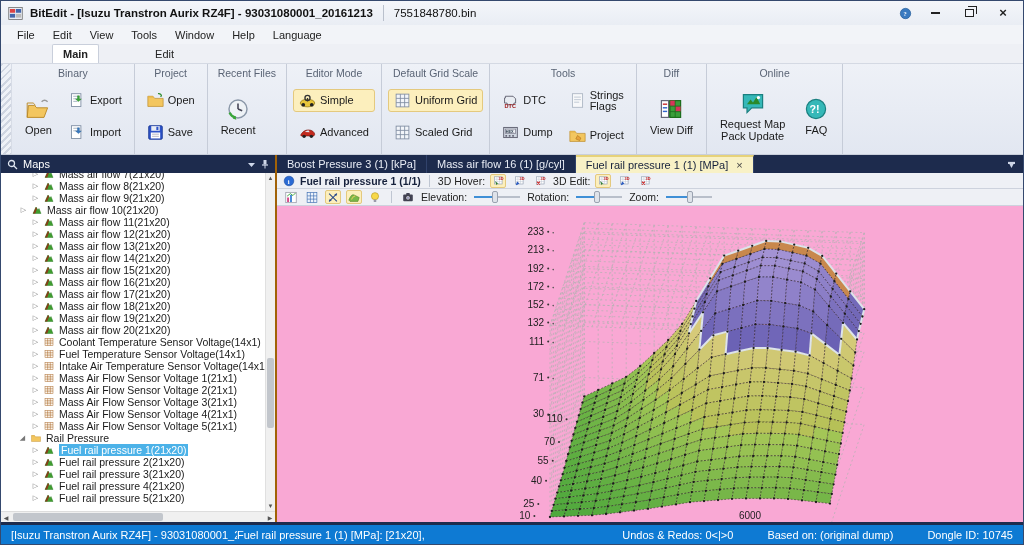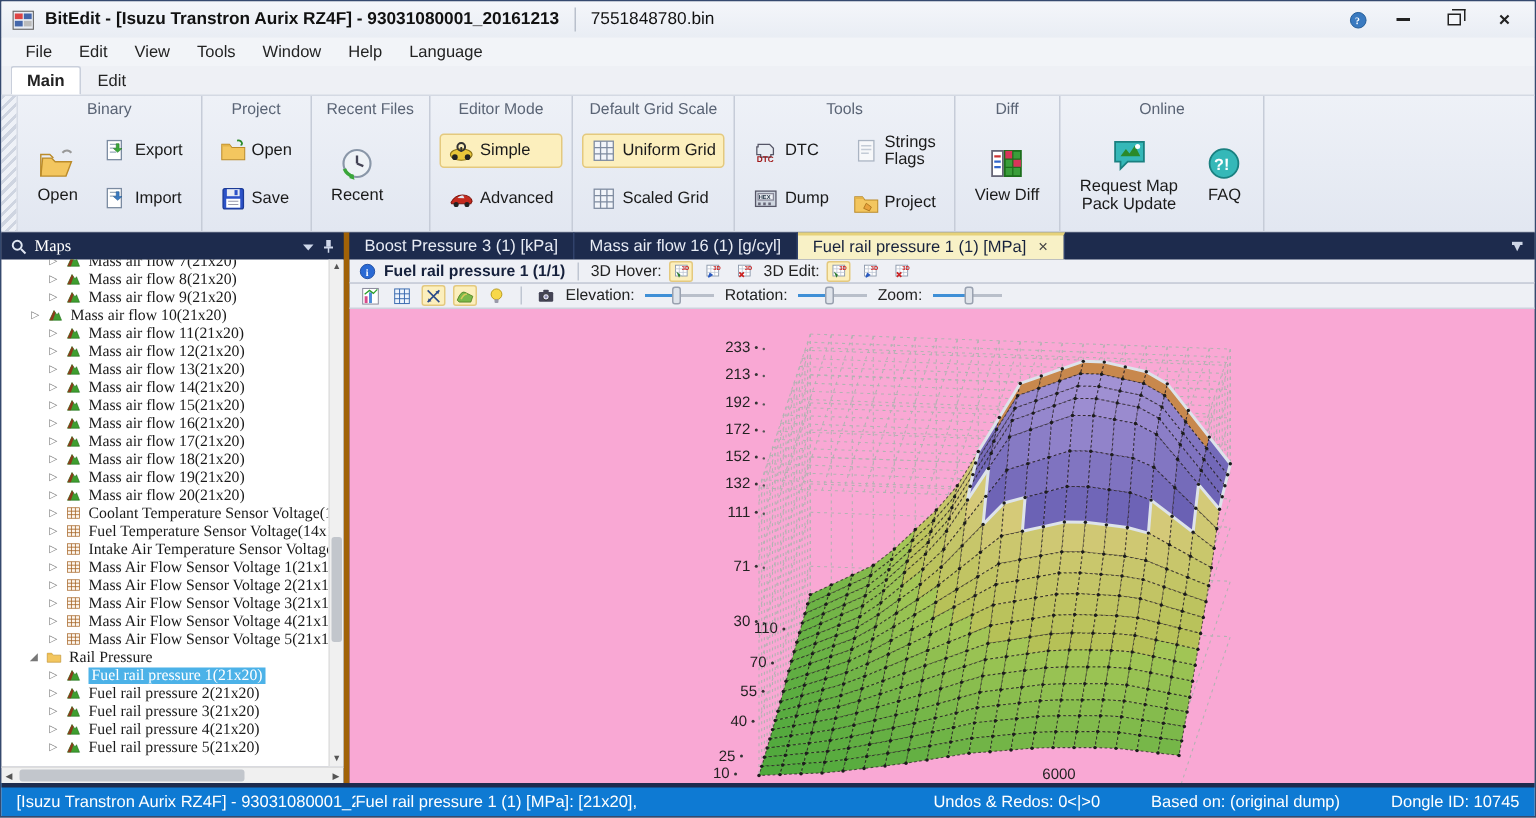--- a/index.html
+++ b/index.html
@@ -20,40 +20,40 @@
   #restore-glyph { width:9px; height:8px; border:1.4px solid #222; position:relative; background:#f4f6fa; }
   #restore-glyph:before { content:""; position:absolute; left:2px; top:-4px; width:8px; height:7px; border:1.4px solid #222; border-bottom:none; border-left:none; }
   #close-glyph { font-size:13px; font-weight:bold; line-height:10px; }
 
   
   #menubar { height:19px; background:#f2f4f8; display:flex; align-items:center; padding-left:8px; gap:2px; flex:0 0 auto; }
   .menu-item { padding:2px 8px; color:#222; }
 
   
   #ribbontabs { height:20px; background:#eef0f5; display:flex; align-items:flex-end; padding-left:6px; flex:0 0 auto; border-bottom:1px solid #d4d9e3; }
-  .ribbon-tab { padding:3px 10px 3px; border:1px solid transparent; border-bottom:none; color:#222; }
+  .ribbon-tab { padding:3px 10px 3px; border:1px solid transparent; border-bottom:none; color:#222;margin-left:45px; }
   .ribbon-tab.active { background:#fff; border-color:#c9cfdb; font-weight:bold; border-radius:2px 2px 0 0; }
 
   
   #ribbon { height:91px; background:linear-gradient(#eef1f7,#e2e7f1); display:flex; align-items:stretch; flex:0 0 auto; border-bottom:1px solid #c9cfdb; }
   #ribbon-grip { width:11px; flex:0 0 auto; background:repeating-linear-gradient(135deg,#cfd5e1 0 2px,#eef1f7 2px 5px); border-right:1px solid #d7dce6; }
   .rgroup { display:flex; flex-direction:column; padding:2px 6px 3px; border-right:1px solid #c6ccd8;justify-content:center; }
   .rgroup-title { text-align:center; color:#5a6475; font-size:10.5px; padding:1px 4px 3px; }
   .rgroup-body { flex:1; display:flex; align-items:center; gap:4px; }
   .rbtn-big { display:flex; flex-direction:column; align-items:center; justify-content:center; gap:3px; padding:3px 6px; border-radius:3px; border:1px solid transparent; min-width:40px; }
   .rbtn-big .lbl { text-align:center; line-height:12px; white-space:pre-line; }
   .rbtn-col { display:flex; flex-direction:column; justify-content:center; gap:9px; }
   .rbtn-sm { display:flex; align-items:center; gap:4px; padding:2px 5px; border-radius:3px; border:1px solid transparent; white-space:nowrap; }
   .rbtn-sm .lbl { line-height:11px; white-space:pre-line; }
   .rsel { background:#fcefbd; border-color:#e4c97e; }
   .icon { display:inline-flex; align-items:center; justify-content:center; }
 
   
   #main { flex:1; display:flex; background:#1d2b4d; min-height:0; }
-  #sidebar { width:232px; flex:0 0 auto; display:flex; flex-direction:column; border-right:4px solid #a16207;font-family:Liberation Serif, serif; }
+  #sidebar { width:276px; flex:0 0 auto; display:flex; flex-direction:column; border-right:2px solid #a16207; }
   .panel-header { height:18px; background:#1d2b4d; color:#fff; display:flex; align-items:center; padding:0 6px; gap:5px; flex:0 0 auto; }
   .panel-header .ph-title { flex:1; font-size:11px; }
   .tree-wrap { flex:1; background:#fff; position:relative; overflow:hidden; }
   .tree { position:absolute; left:0; top:0; right:10px; bottom:0; overflow:hidden; }
   .tree-row { height:12px; display:flex; align-items:center; white-space:nowrap; font-size:10.5px; color:#1a1a1a; }
   .tree-row .expander { width:9px; font-size:7px; color:#777; text-align:center; flex:0 0 auto; margin-right:2px; }
   .tree-row .ticon { width:13px; height:10px; flex:0 0 auto; margin-right:4px; }
   .tree-row.selected .row-label { background:#4cb2e8; color:#fff; padding:0 2px; }
   .vscroll { position:absolute; right:0; top:0; bottom:0; width:10px; background:#f0f0f0; border-left:1px solid #e0e0e0; display:flex; flex-direction:column; align-items:center; }
   .vscroll .arr { font-size:6px; color:#555; height:10px; line-height:10px; }

